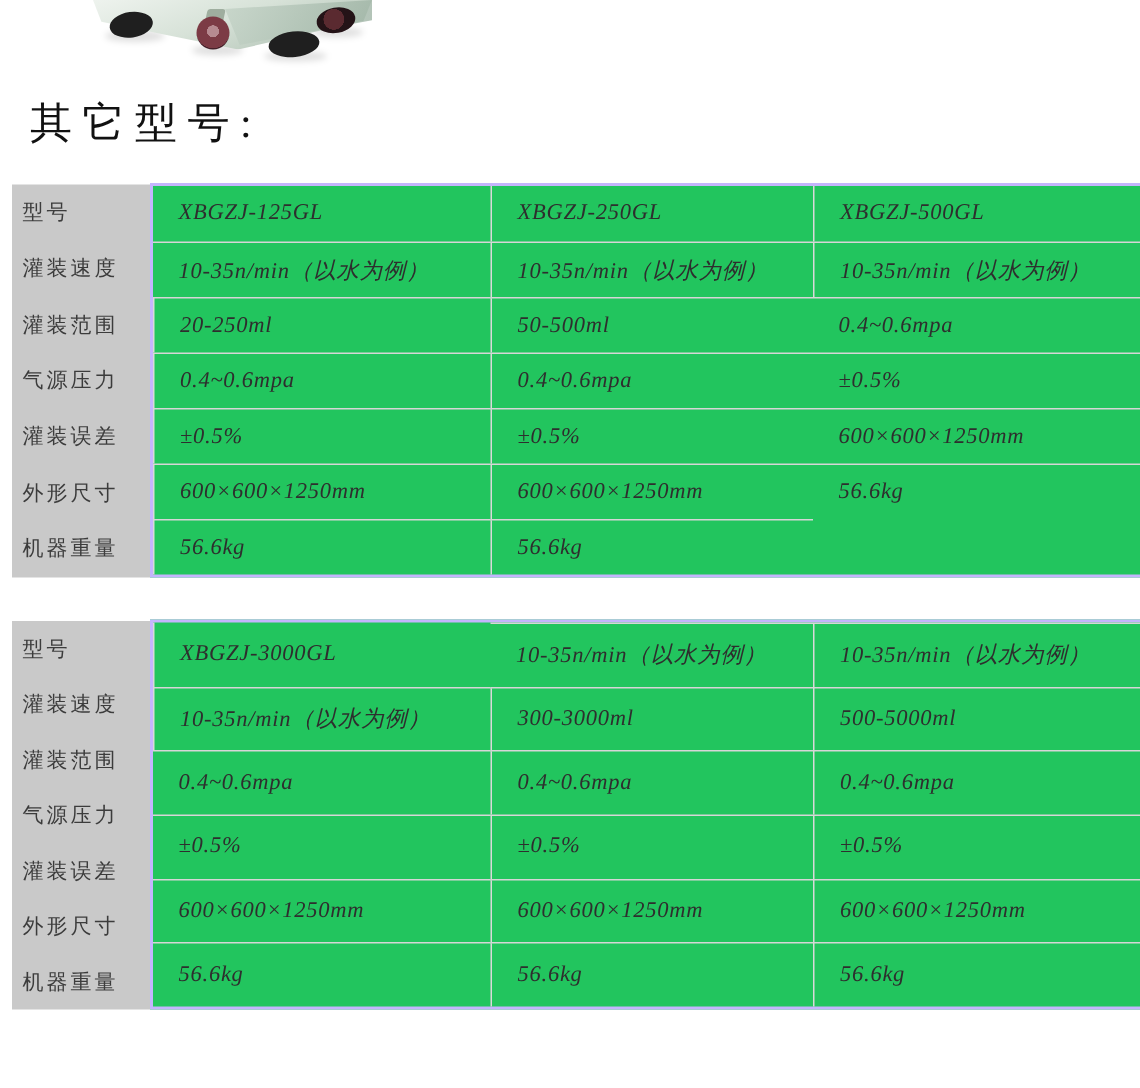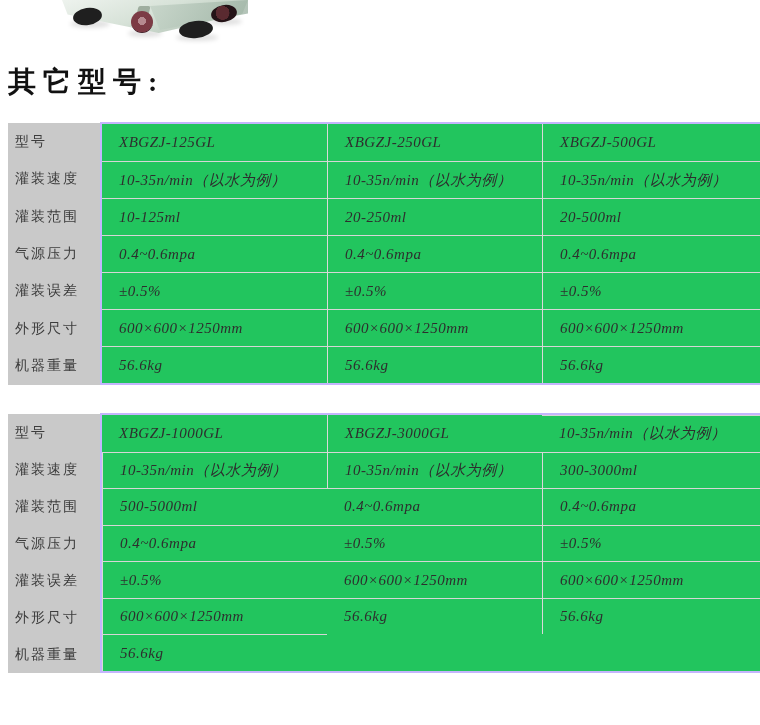--- a/index.html
+++ b/index.html
@@ -32,22 +32,22 @@
   .caster{position:absolute;left:131px;top:11px;width:22px;height:22px;border-radius:50%;
       background:radial-gradient(circle at 50% 45%,#b68a90 0 24%,#7c3b45 25% 68%,#45212a 69%);}
   .shadow{position:absolute;background:rgba(0,0,0,.12);border-radius:50%;filter:blur(2px);}
   .s1{left:70px;top:20px;width:40px;height:8px;}
   .s2{left:128px;top:30px;width:34px;height:7px;}
   .s3{left:176px;top:34px;width:42px;height:7px;}
   .s4{left:208px;top:18px;width:34px;height:7px;}
 
   
   .heading{
-    position:absolute;left:8px;top:63px;
-    font-size:28px;font-weight:bold;color:#111;
+    position:absolute;left:20px;top:63px;
+    font-size:28px;font-weight:normal;color:#111;
     letter-spacing:7px;white-space:nowrap;
   }
 
   
   .spec-table{position:absolute;left:8px;width:747px;padding-left:16px;}
   .spec-table.t1{top:122px;height:263px;}
   .spec-table.t2{top:413px;height:260px;}
   .label-col{
     position:absolute;left:0;top:1px;bottom:0;width:92px;
     background:#c9c9c9;
@@ -106,23 +106,22 @@
       <div class="label-cell">外形尺寸</div>
       <div class="label-cell">机器重量</div>
     </div>
   <div class="data-grid">
       <div class="data-cell first-row first-col">XBGZJ-125GL</div>
       <div class="data-cell first-row">XBGZJ-250GL</div>
       <div class="data-cell first-row">XBGZJ-500GL</div>
       <div class="data-cell first-col">10-35n/min（以水为例）</div>
       <div class="data-cell">10-35n/min（以水为例）</div>
       <div class="data-cell">10-35n/min（以水为例）</div>
-      <div class="data-cell first-col">10-125ml</div>
       <div class="data-cell">20-250ml</div>
-      <div class="data-cell">20-500ml</div>
+      <div class="data-cell">50-500ml</div>
       <div class="data-cell first-col">0.4~0.6mpa</div>
       <div class="data-cell">0.4~0.6mpa</div>
       <div class="data-cell">0.4~0.6mpa</div>
       <div class="data-cell first-col">±0.5%</div>
       <div class="data-cell">±0.5%</div>
       <div class="data-cell">±0.5%</div>
       <div class="data-cell first-col">600×600×1250mm</div>
       <div class="data-cell">600×600×1250mm</div>
       <div class="data-cell">600×600×1250mm</div>
       <div class="data-cell first-col">56.6kg</div>
@@ -135,21 +134,20 @@
   <div class="label-col">
       <div class="label-cell">型号</div>
       <div class="label-cell">灌装速度</div>
       <div class="label-cell">灌装范围</div>
       <div class="label-cell">气源压力</div>
       <div class="label-cell">灌装误差</div>
       <div class="label-cell">外形尺寸</div>
       <div class="label-cell">机器重量</div>
     </div>
   <div class="data-grid">
-      <div class="data-cell first-row first-col">XBGZJ-1000GL</div>
       <div class="data-cell first-row">XBGZJ-3000GL</div>
       <div class="data-cell first-col">10-35n/min（以水为例）</div>
       <div class="data-cell">10-35n/min（以水为例）</div>
       <div class="data-cell">10-35n/min（以水为例）</div>
       <div class="data-cell">300-3000ml</div>
       <div class="data-cell">500-5000ml</div>
       <div class="data-cell first-col">0.4~0.6mpa</div>
       <div class="data-cell">0.4~0.6mpa</div>
       <div class="data-cell">0.4~0.6mpa</div>
       <div class="data-cell first-col">±0.5%</div>

